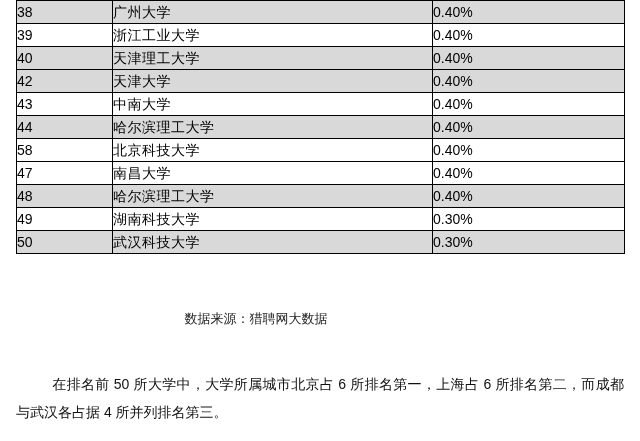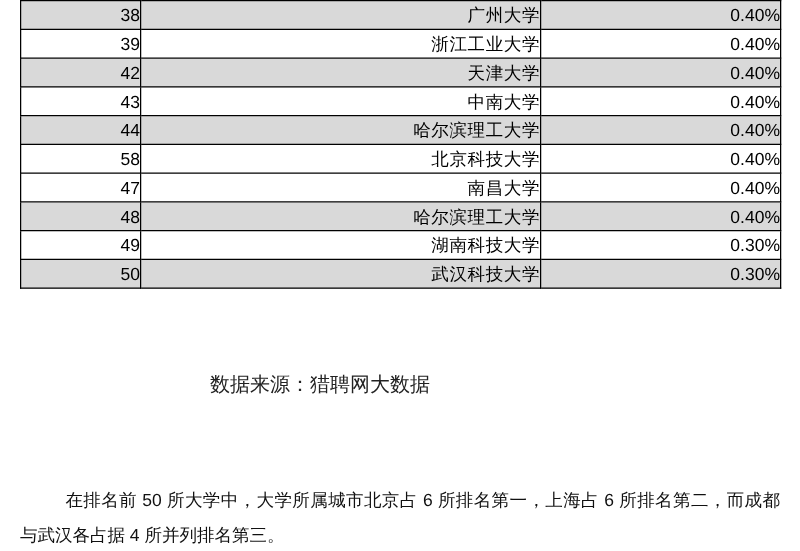--- a/index.html
+++ b/index.html
@@ -29,21 +29,21 @@
   table.rank-table {
     border-collapse: collapse;
     width: 608px;
     table-layout: fixed;
   }
   table.rank-table td {
     border: 1px solid #000000;
     height: 22px;
     line-height: 22px;
     padding: 0;
-    text-align: right;
+    text-align: left;
     vertical-align: middle;
     font-size: 14px;
     font-family: "Liberation Sans", sans-serif;
   }
   col.c-rank { width: 96px; }
   col.c-name { width: 320px; }
   col.c-pct  { width: 192px; }
 
   tr.shaded td {
     background: #d9d9d9;
@@ -58,30 +58,30 @@
   td.cell-name {
     font-size: 14px;
     letter-spacing: 0.5px;
   }
   td.cell-pct {
     font-size: 14px;
   }
   .source-line {
     position: absolute;
     left: 0;
-    top: 298px;
+    top: 310px;
     width: 512px;
     text-align: center;
-    font-size: 16px;
+    font-size: 13px;
     color: #222222;
   }
   .paragraph {
     position: absolute;
     left: 16px;
-    top: 386px;
+    top: 370px;
     width: 608px;
     font-size: 14px;
     line-height: 28px;
     color: #111111;
     text-align: justify;
   }
   .paragraph .indent {
     display: inline-block;
     width: 36px;
   }
@@ -110,20 +110,25 @@
       </colgroup>
       <tbody>
         <tr class="shaded">
           <td class="cell-rank">38</td>
           <td class="cell-name">广州大学</td>
           <td class="cell-pct">0.40%</td>
         </tr>
         <tr class="plain">
           <td class="cell-rank">39</td>
           <td class="cell-name">浙江工业大学</td>
+          <td class="cell-pct">0.40%</td>
+        </tr>
+        <tr class="shaded">
+          <td class="cell-rank">40</td>
+          <td class="cell-name">天津理工大学</td>
           <td class="cell-pct">0.40%</td>
         </tr>
         <tr class="shaded">
           <td class="cell-rank">42</td>
           <td class="cell-name">天津大学</td>
           <td class="cell-pct">0.40%</td>
         </tr>
         <tr class="plain">
           <td class="cell-rank">43</td>
           <td class="cell-name">中南大学</td>

